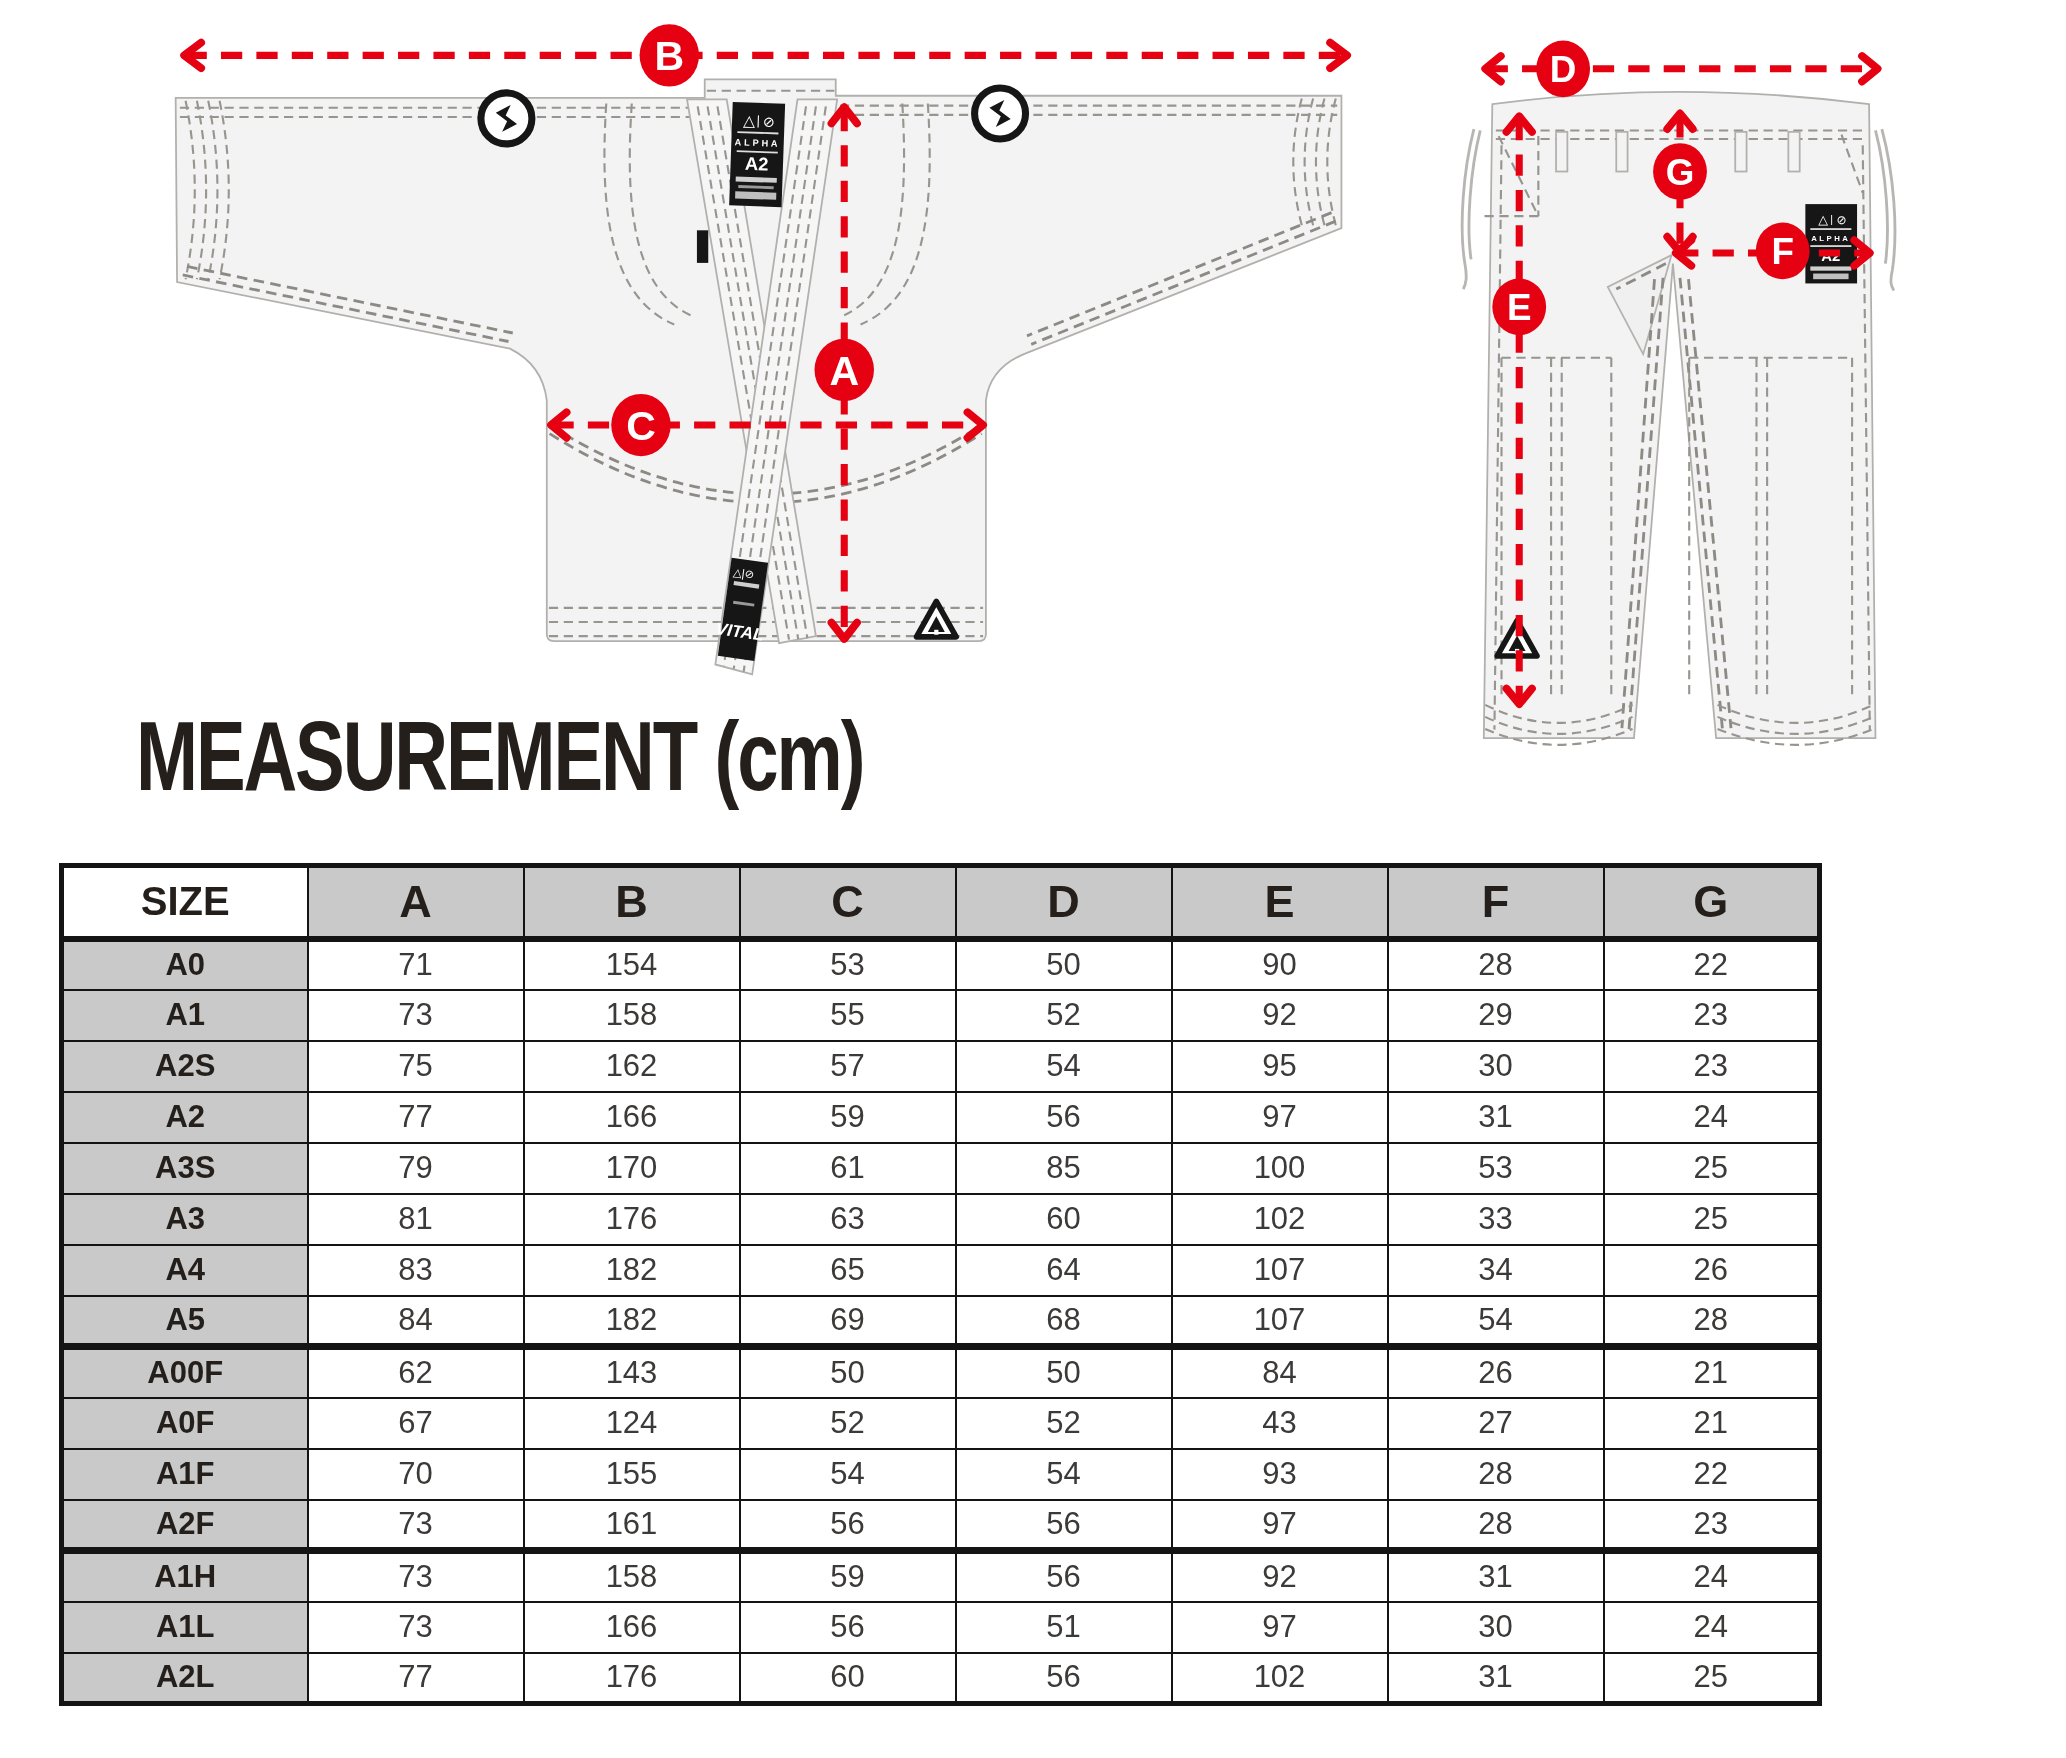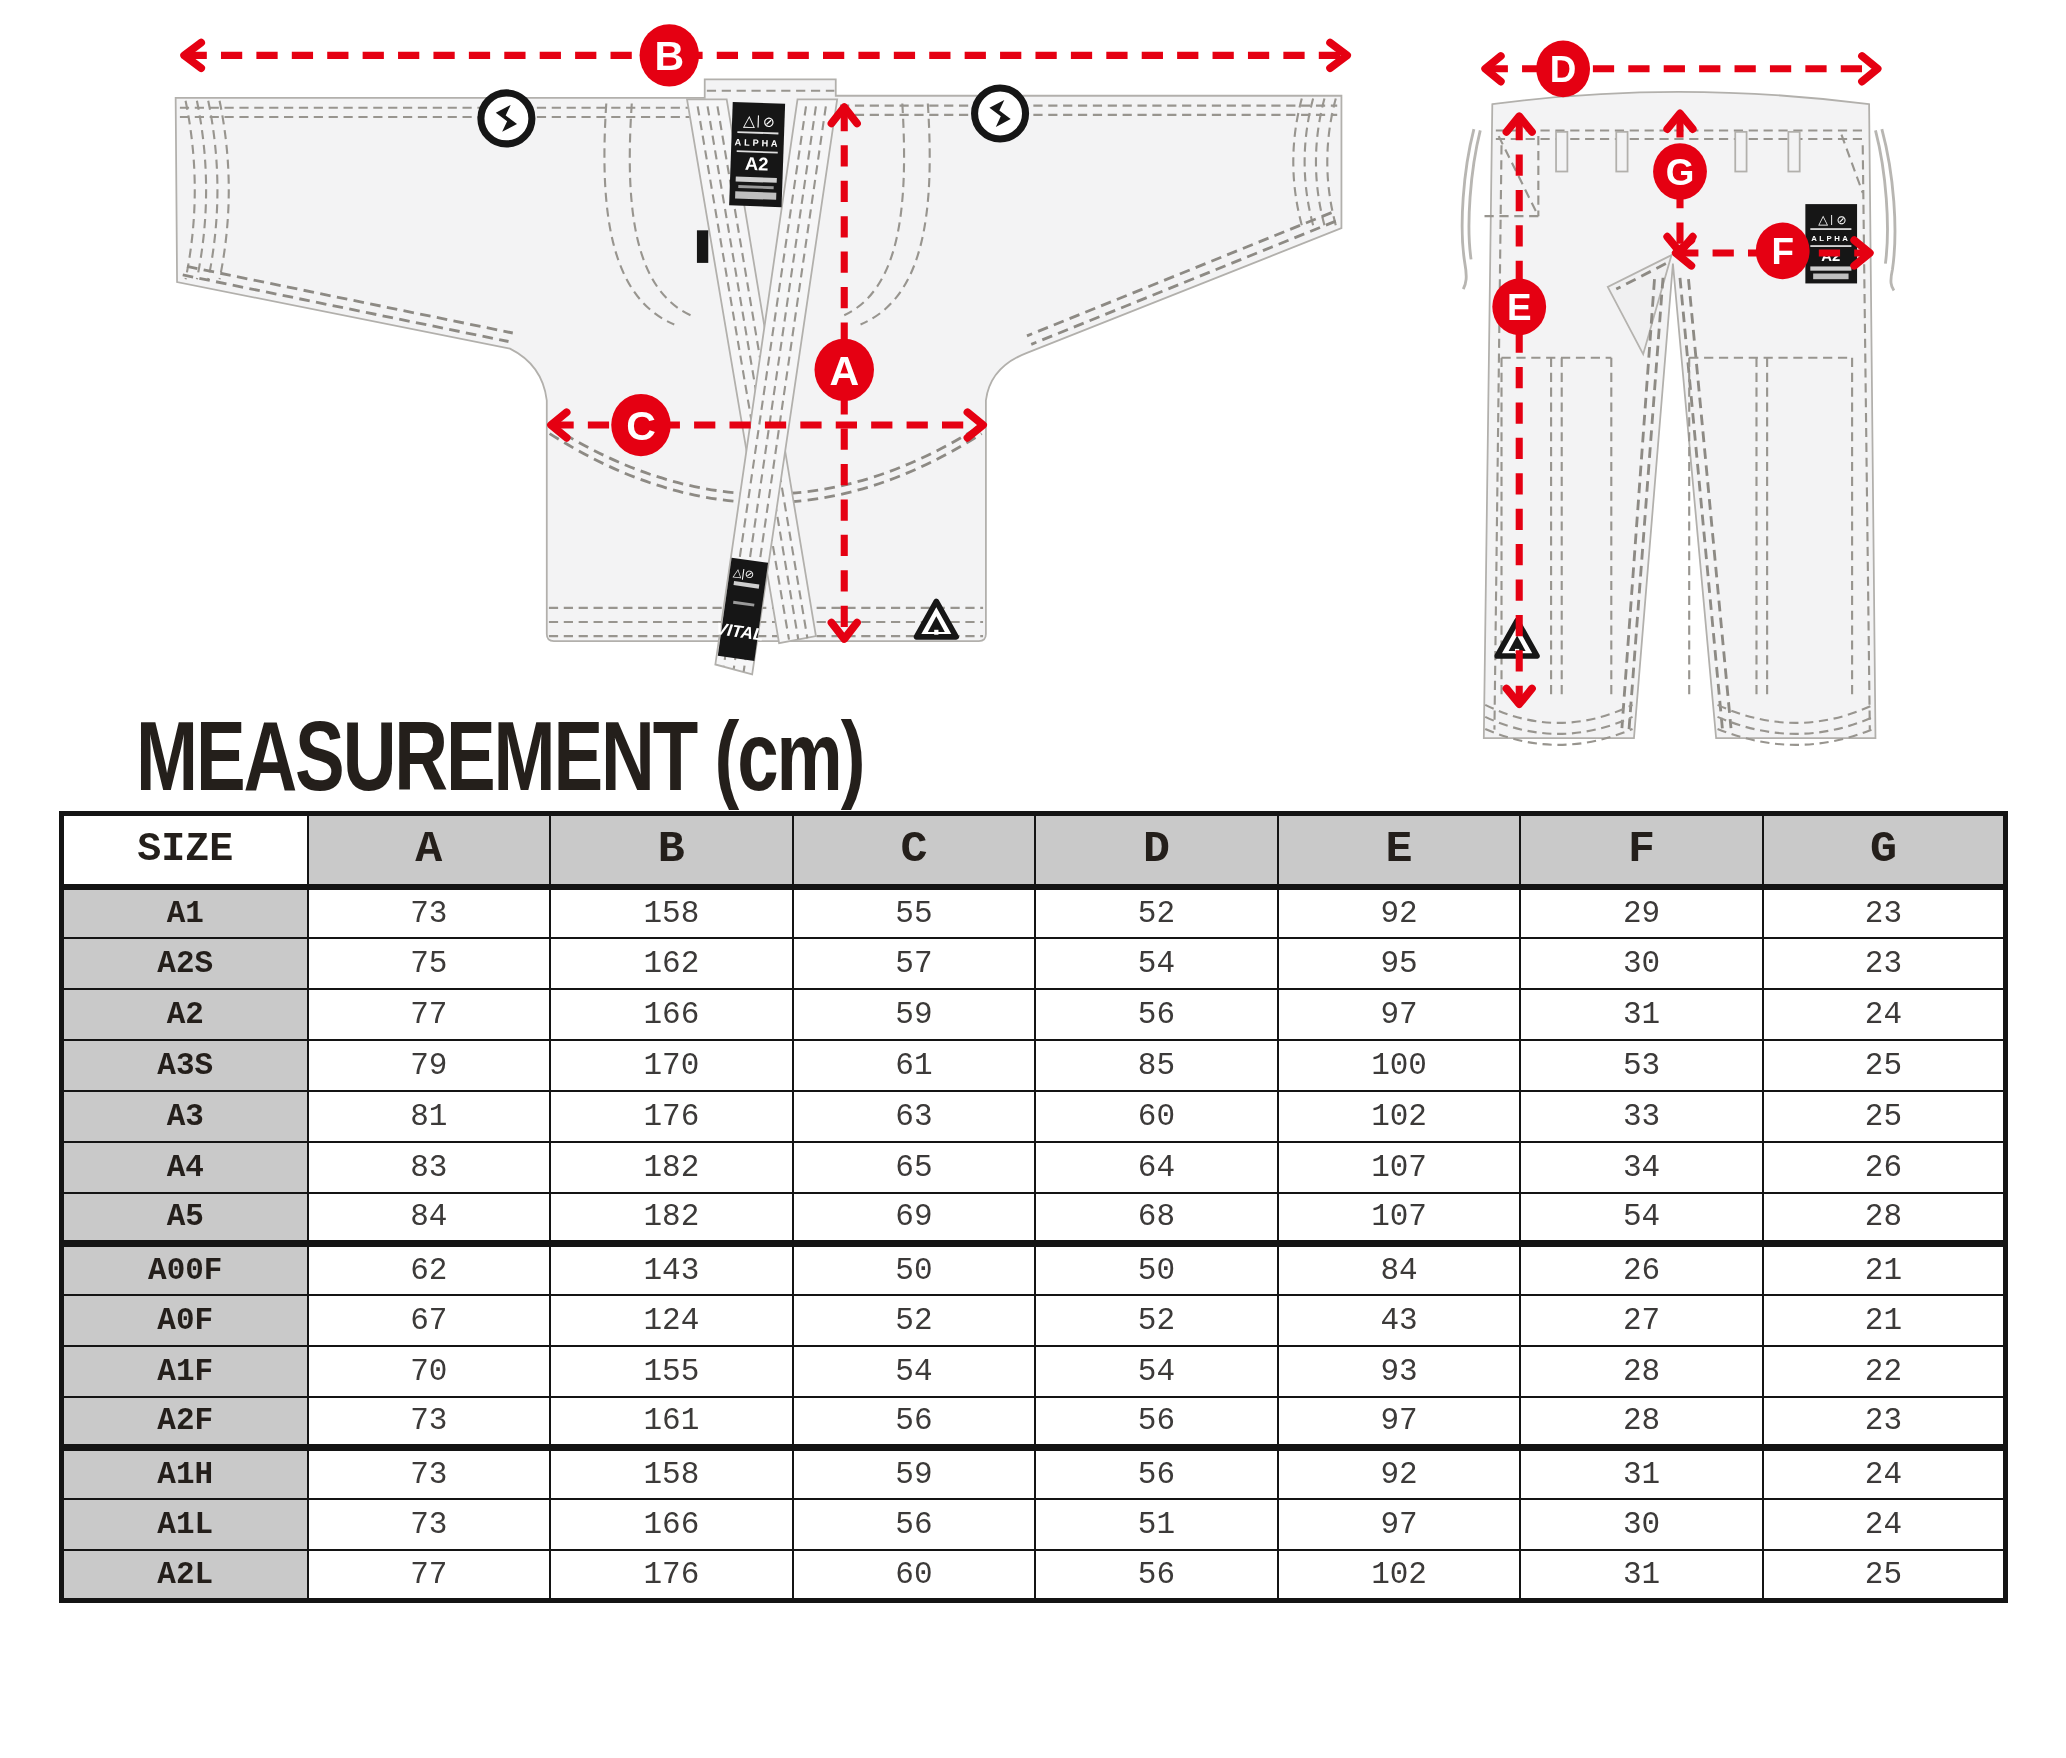--- a/index.html
+++ b/index.html
@@ -21,24 +21,24 @@
   .badgeTx{fill:#ffffff;font-family:"Liberation Sans",sans-serif;font-weight:bold;text-anchor:middle;}
   .lblTx{fill:#ffffff;font-family:"Liberation Sans",sans-serif;text-anchor:middle;}
   
   .title{
     position:absolute;left:136px;top:700px;
     font-size:98px;font-weight:bold;letter-spacing:-2.8px;color:#241f1b;
     transform:scaleX(0.76);transform-origin:left top;white-space:nowrap;
   }
   
   table.size-chart{
-    position:absolute;left:59px;top:811px;width:1949px;
+    position:absolute;left:59px;top:863px;width:1763px;
     border-collapse:collapse;table-layout:fixed;
     border:5.7px solid #141414;
-    font-family:Liberation Mono, monospace;
+    font-family:Liberation Sans, sans-serif;
   }
   .size-chart col.c-size{width:246px;}
   .size-chart th,.size-chart td{
     border:2.8px solid #141414;text-align:center;vertical-align:middle;padding:0;
   }
   .size-chart thead tr{height:73px;}
   .size-chart tbody tr{height:51px;}
   .size-chart thead th{
     background:#c9c9c9;font-size:45px;font-weight:bold;color:#241f1b;
     border-bottom-width:6.4px;
@@ -306,20 +306,30 @@
           <th>B</th>
           <th>C</th>
           <th>D</th>
           <th>E</th>
           <th>F</th>
           <th>G</th>
         </tr>
       </thead>
     <tbody>
         <tr>
+          <th scope="row">A0</th>
+          <td>71</td>
+          <td>154</td>
+          <td>53</td>
+          <td>50</td>
+          <td>90</td>
+          <td>28</td>
+          <td>22</td>
+        </tr>
+        <tr>
           <th scope="row">A1</th>
           <td>73</td>
           <td>158</td>
           <td>55</td>
           <td>52</td>
           <td>92</td>
           <td>29</td>
           <td>23</td>
         </tr>
         <tr>

